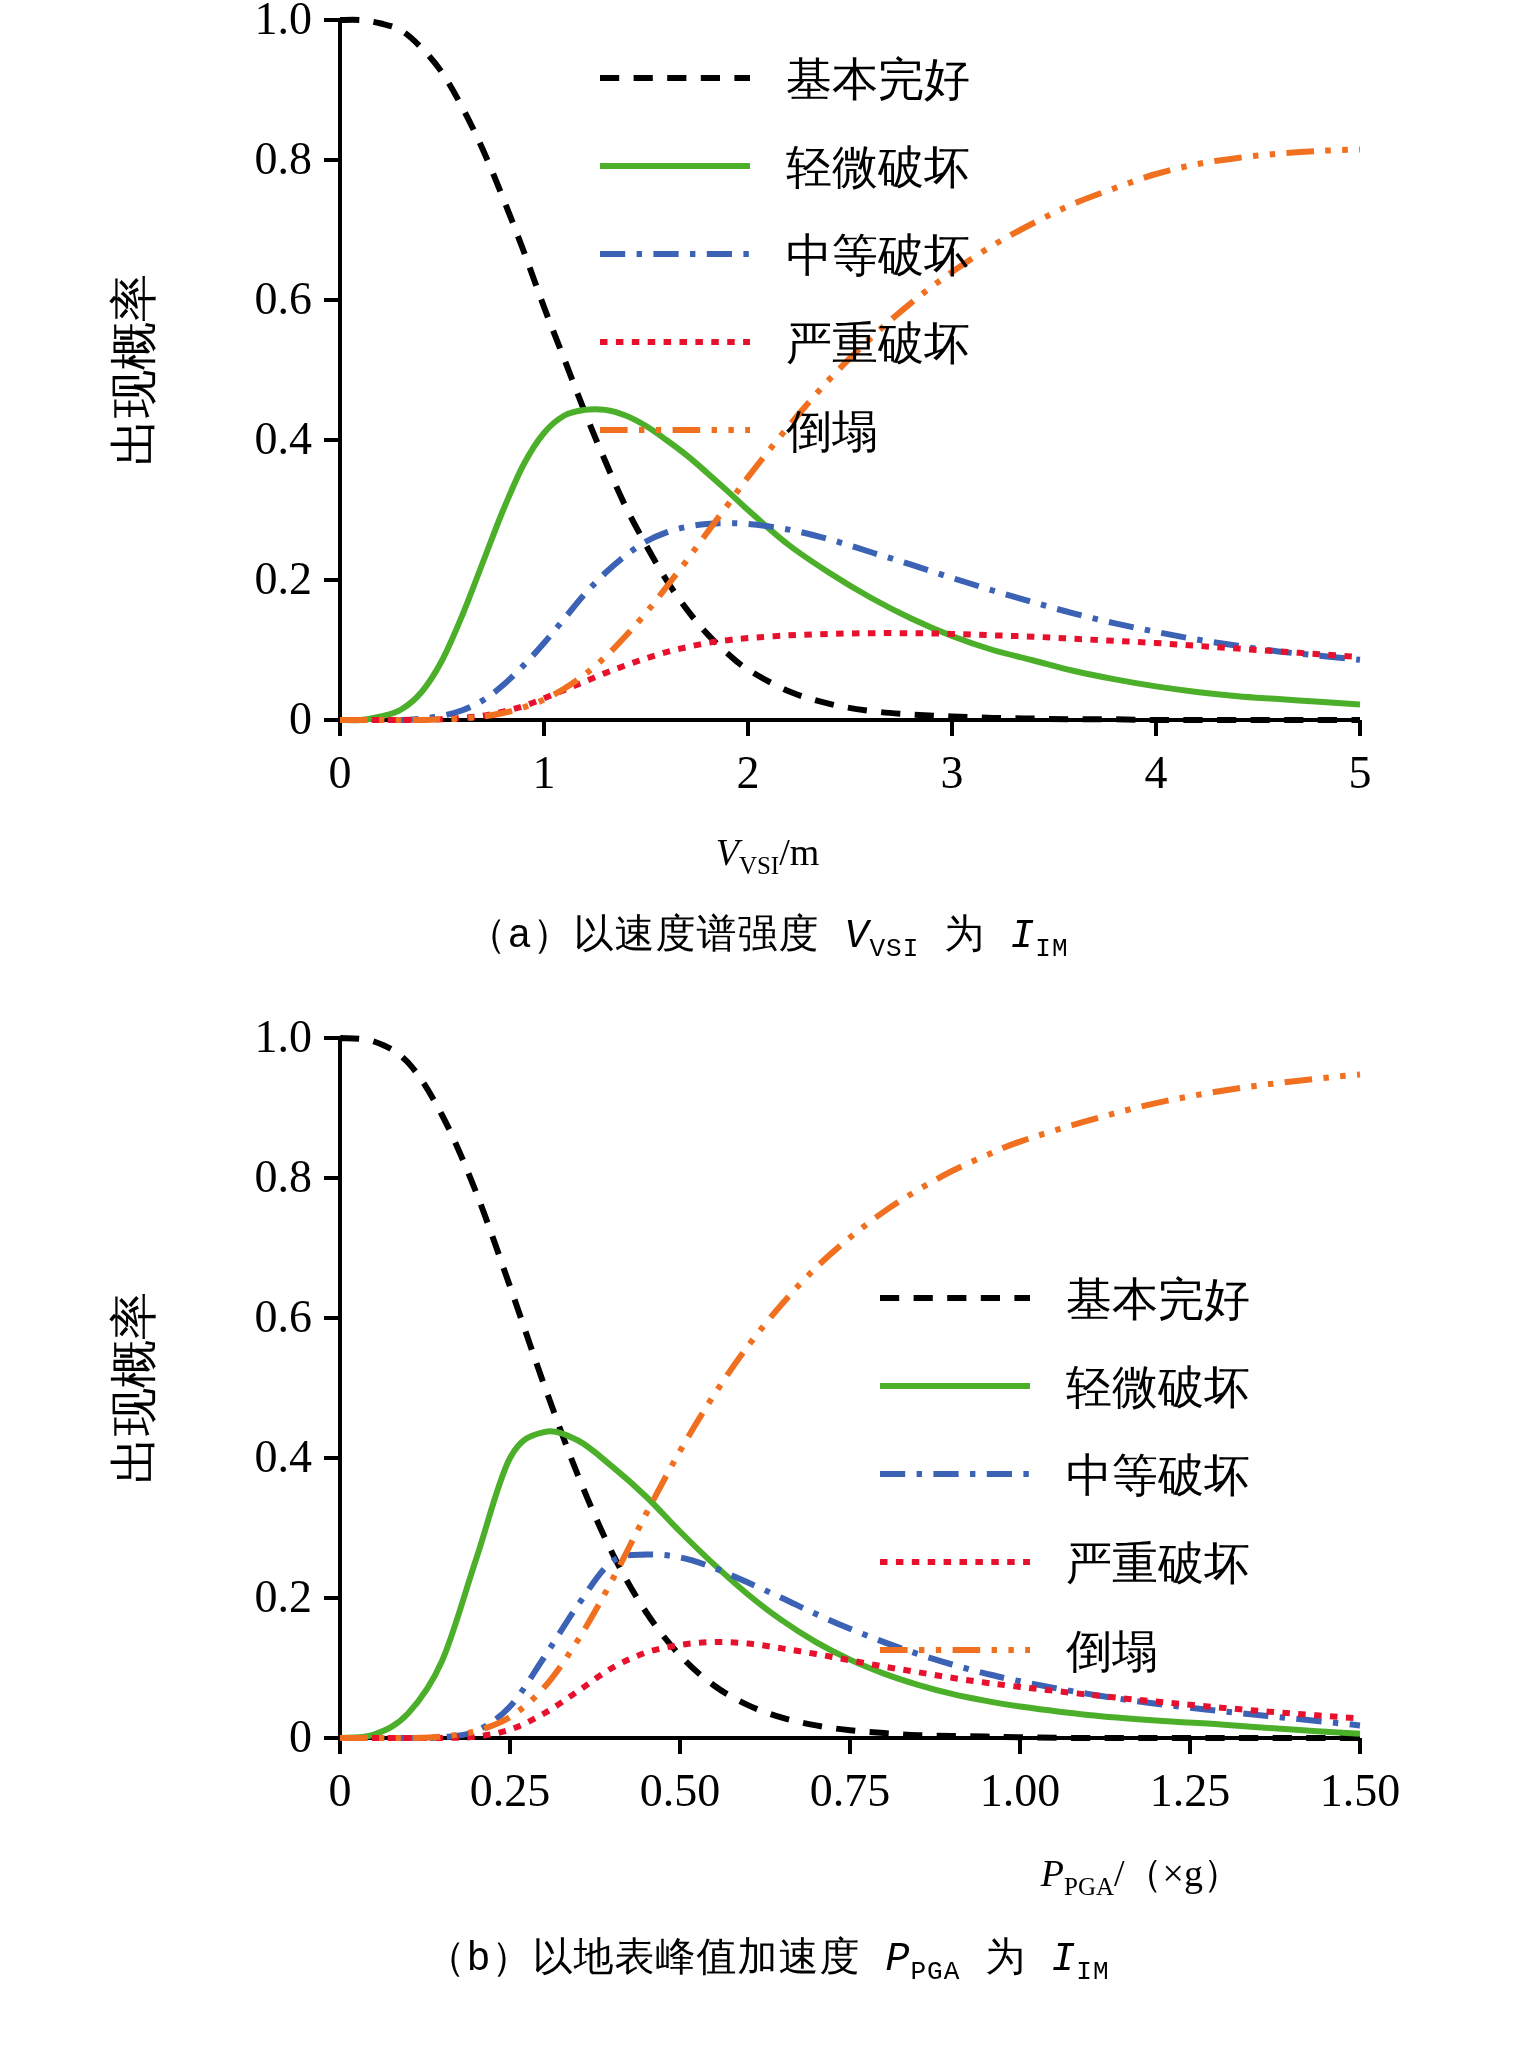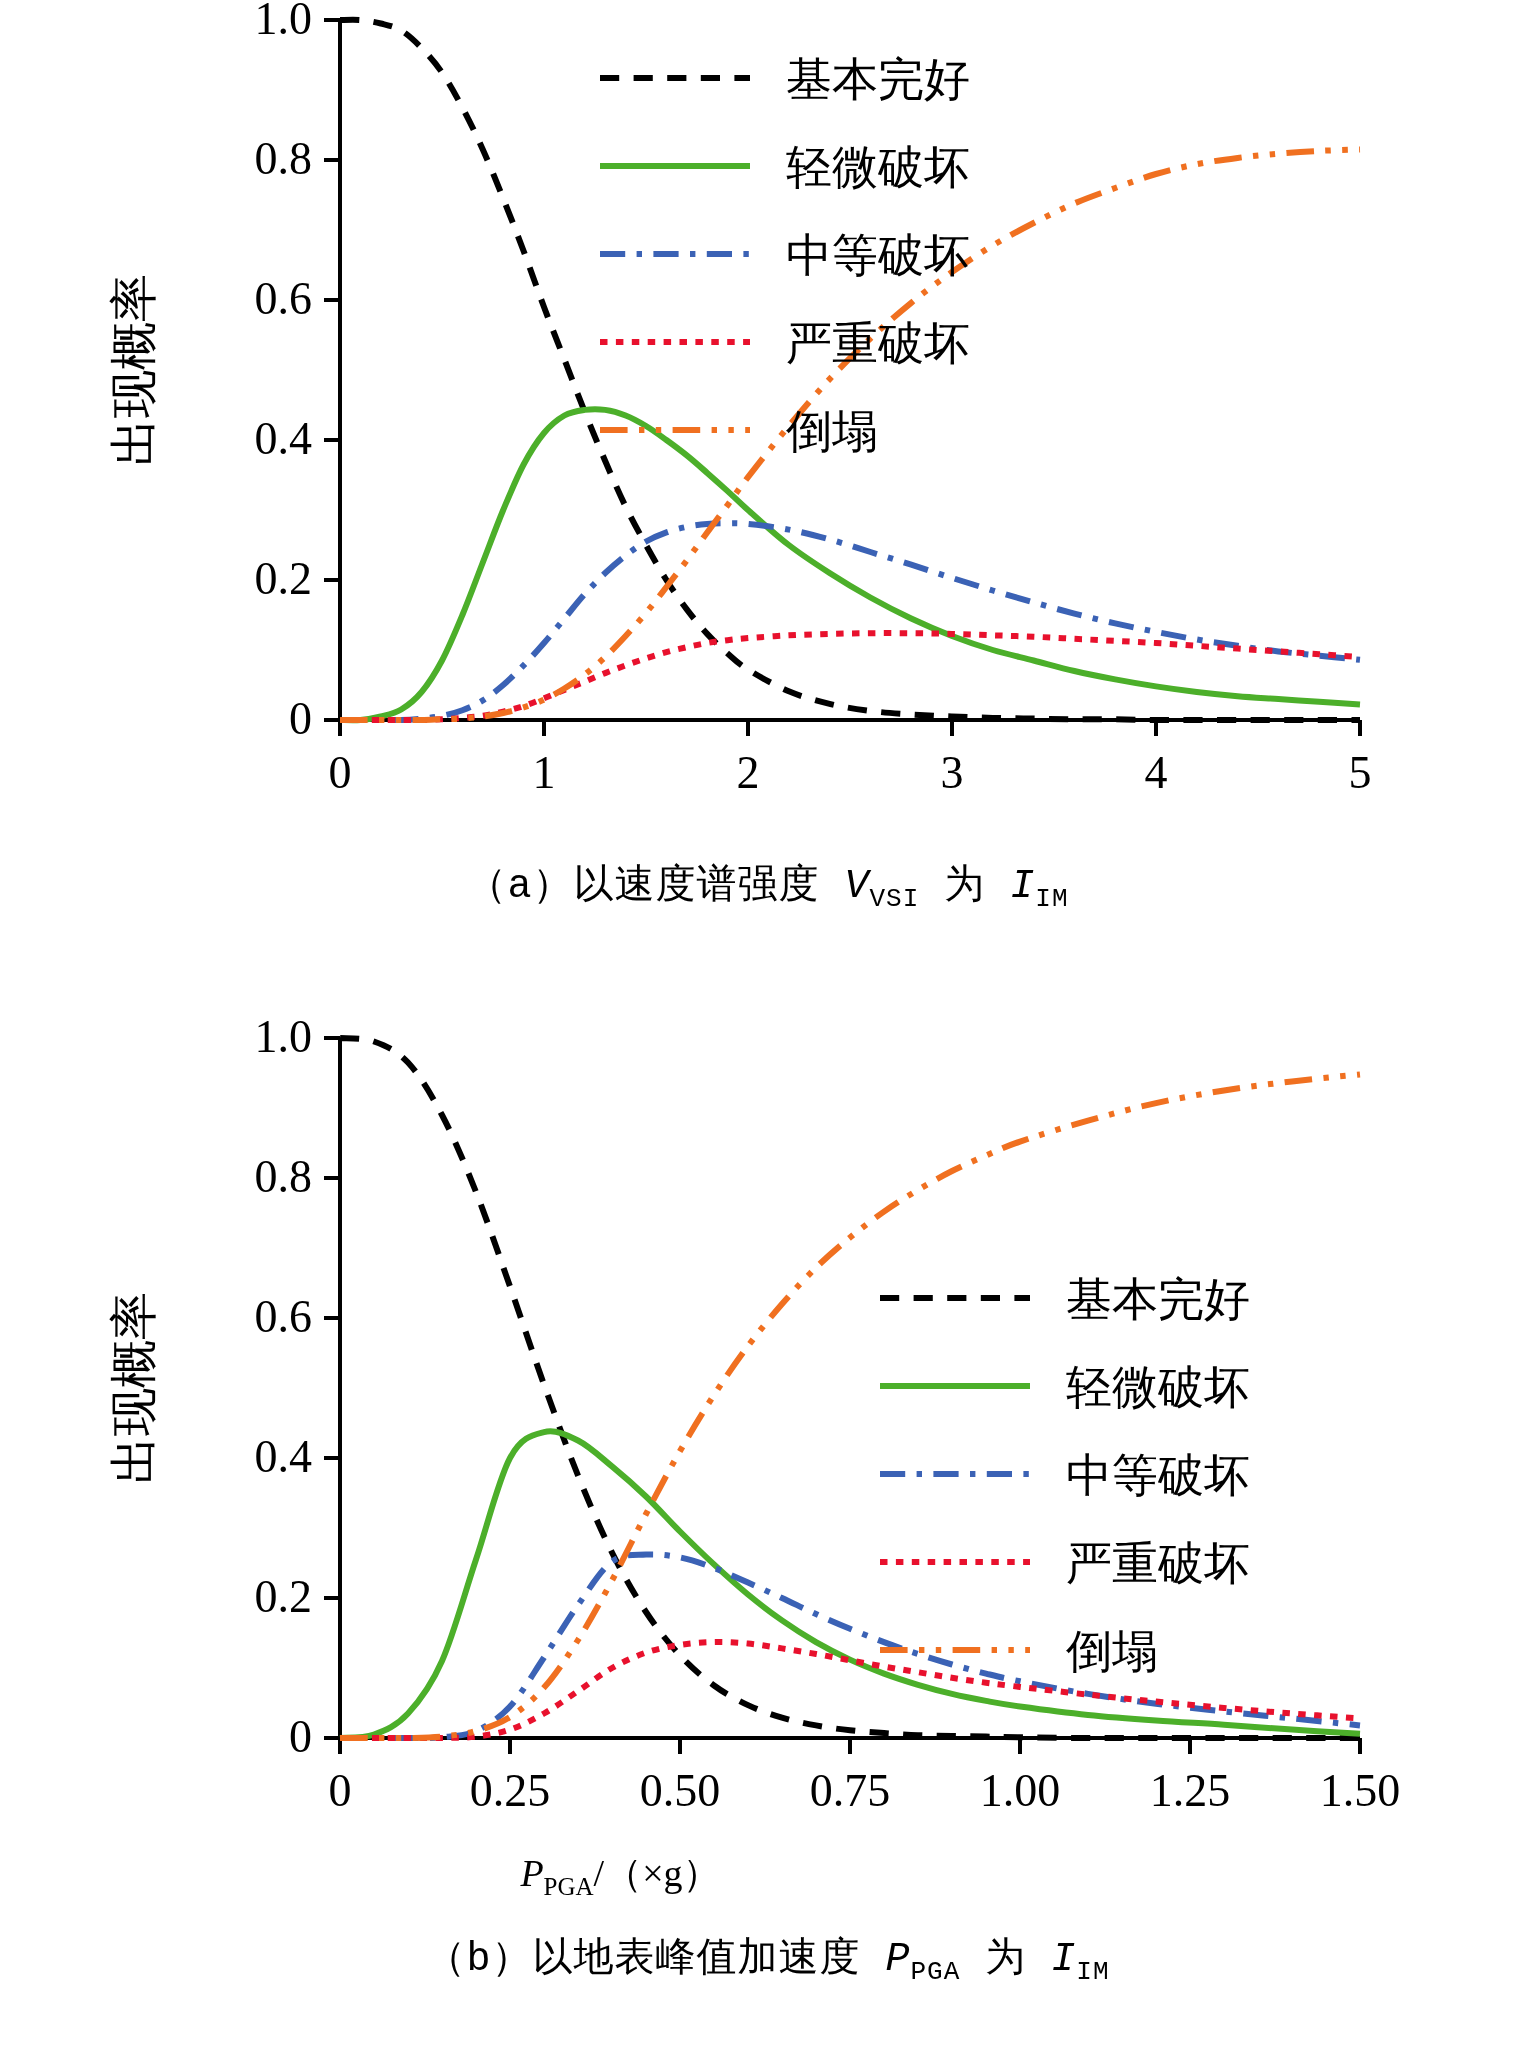--- a/index.html
+++ b/index.html
@@ -66,20 +66,23 @@
         <text x="786" y="95" font-family="Liberation Serif, serif" font-size="46" fill="#000">基本完好</text>
         <line x1="600" y1="166" x2="750" y2="166" stroke="#4CAF2A" stroke-width="6" stroke-linecap="butt"></line>
         <text x="786" y="183" font-family="Liberation Serif, serif" font-size="46" fill="#000">轻微破坏</text>
         <line x1="600" y1="254" x2="750" y2="254" stroke="#3B62B5" stroke-width="6" stroke-linecap="butt" stroke-dasharray="25.200000000000003,11.399999999999999,5.4,11.399999999999999"></line>
         <text x="786" y="271" font-family="Liberation Serif, serif" font-size="46" fill="#000">中等破坏</text>
         <line x1="600" y1="342" x2="750" y2="342" stroke="#E8112D" stroke-width="6" stroke-linecap="butt" stroke-dasharray="7.5,8.399999999999999"></line>
         <text x="786" y="359" font-family="Liberation Serif, serif" font-size="46" fill="#000">严重破坏</text>
         <line x1="600" y1="430" x2="750" y2="430" stroke="#F07020" stroke-width="6" stroke-linecap="butt" stroke-dasharray="27.599999999999998,11.399999999999999,5.4,11.399999999999999,5.4,11.399999999999999"></line>
         <text x="786" y="447" font-family="Liberation Serif, serif" font-size="46" fill="#000">倒塌</text>
       </svg>
+    <div class="axis-title" style="width:1535px;">
+      <span class="it">V</span><span class="sub">VSI</span><span>/m</span>
+    </div>
     <div class="cap" style="margin-top:26px;">
       <span>（a）以速度谱强度 </span><span class="it">V</span><span class="sub">VSI</span><span> 为 </span><span class="it">I</span><span class="sub">IM</span>
     </div>
   </div>
 
   <div class="figure" style="margin-top:18px;">
     <svg id="svg-b" width="1535" height="830">
         <line x1="340" y1="20" x2="340" y2="720" stroke="#000" stroke-width="4"></line>
         <line x1="340" y1="720" x2="1360" y2="720" stroke="#000" stroke-width="4"></line>
         <line x1="340" y1="720" x2="324" y2="720" stroke="#000" stroke-width="4"></line>
@@ -118,21 +121,21 @@
         <text x="1066" y="297" font-family="Liberation Serif, serif" font-size="46" fill="#000">基本完好</text>
         <line x1="880" y1="368" x2="1030" y2="368" stroke="#4CAF2A" stroke-width="6" stroke-linecap="butt"></line>
         <text x="1066" y="385" font-family="Liberation Serif, serif" font-size="46" fill="#000">轻微破坏</text>
         <line x1="880" y1="456" x2="1030" y2="456" stroke="#3B62B5" stroke-width="6" stroke-linecap="butt" stroke-dasharray="25.200000000000003,11.399999999999999,5.4,11.399999999999999"></line>
         <text x="1066" y="473" font-family="Liberation Serif, serif" font-size="46" fill="#000">中等破坏</text>
         <line x1="880" y1="544" x2="1030" y2="544" stroke="#E8112D" stroke-width="6" stroke-linecap="butt" stroke-dasharray="7.5,8.399999999999999"></line>
         <text x="1066" y="561" font-family="Liberation Serif, serif" font-size="46" fill="#000">严重破坏</text>
         <line x1="880" y1="632" x2="1030" y2="632" stroke="#F07020" stroke-width="6" stroke-linecap="butt" stroke-dasharray="27.599999999999998,11.399999999999999,5.4,11.399999999999999,5.4,11.399999999999999"></line>
         <text x="1066" y="649" font-family="Liberation Serif, serif" font-size="46" fill="#000">倒塌</text>
       </svg>
-    <div class="axis-title" style="width:1241px;">
+    <div class="axis-title" style="width:1241px;text-align:right;">
       <span class="it">P</span><span class="sub">PGA</span><span>/（×g）</span>
     </div>
     <div class="cap" style="margin-top:28px;">
       <span>（b）以地表峰值加速度 </span><span class="it">P</span><span class="sub">PGA</span><span> 为 </span><span class="it">I</span><span class="sub">IM</span>
     </div>
   </div>
 
 </div>
 
 </body></html>

